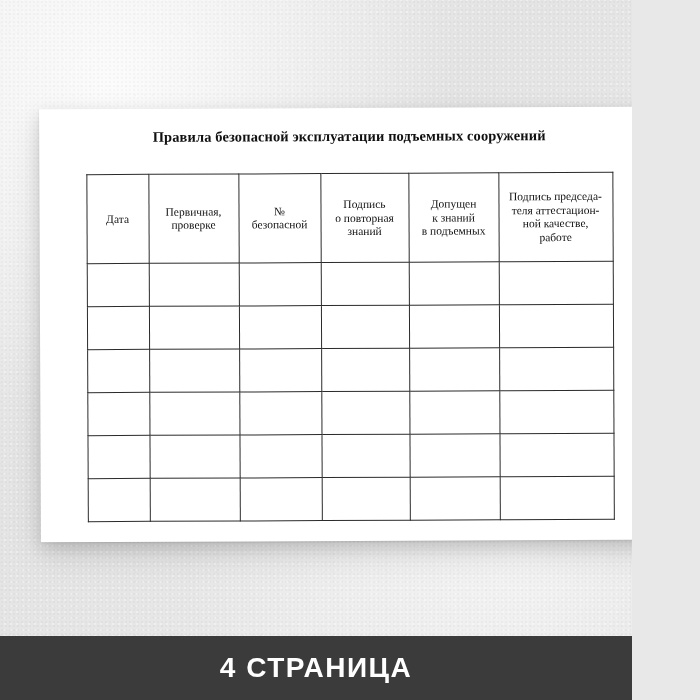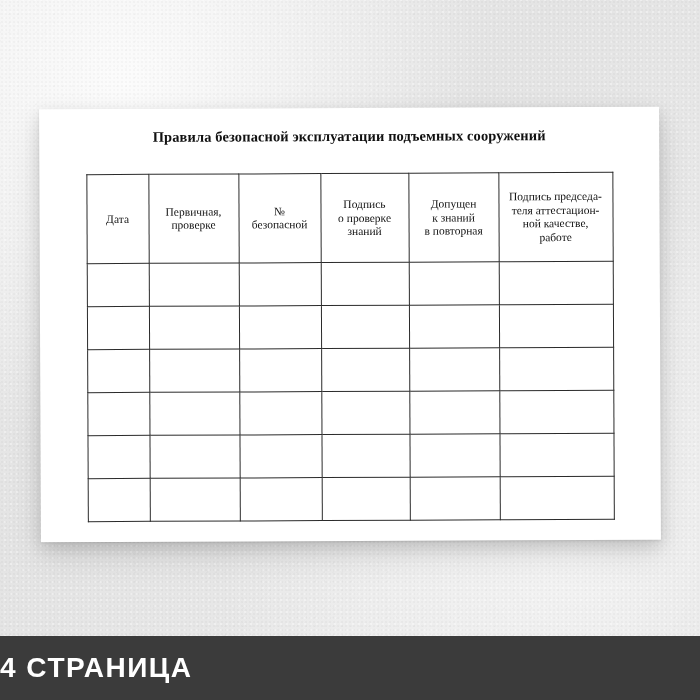--- a/index.html
+++ b/index.html
@@ -9,21 +9,21 @@
   body {
     width: 700px;
     height: 700px;
     overflow: hidden;
     font-family: "Liberation Serif", serif;
     background: #e8e8e8;
   }
 
   #scene {
     position: relative;
-    width: 700px;
+    width: 632px;
     height: 700px;
     background:
       radial-gradient(circle at 18% 12%, rgba(255,255,255,0.85) 0%, rgba(255,255,255,0) 42%),
       radial-gradient(circle at 82% 78%, rgba(255,255,255,0.55) 0%, rgba(255,255,255,0) 45%),
       linear-gradient(135deg, #ececec 0%, #e4e4e4 40%, #e9e9e9 70%, #e2e2e2 100%);
     overflow: hidden;
   }
 
   
   #grain {
@@ -108,20 +108,21 @@
   
   #caption-bar {
     position: absolute;
     left: 0;
     right: 0;
     bottom: 0;
     height: 64px;
     background: #3b3b3b;
     display: flex;
     align-items: center;
+    justify-content: center;
   }
   #caption-text {
     color: #ffffff;
     font-family: "Liberation Sans", sans-serif;
     font-weight: bold;
     font-size: 28px;
     letter-spacing: 1.5px;
   }
 </style>
 </head>
@@ -152,27 +153,27 @@
             <th>
               <span class="hdr-line">Первичная,</span>
               <span class="hdr-line">проверке</span>
             </th>
             <th>
               <span class="hdr-line">№</span>
               <span class="hdr-line">безопасной</span>
             </th>
             <th>
               <span class="hdr-line">Подпись</span>
-              <span class="hdr-line">о проверке</span>
+              <span class="hdr-line">о повторная</span>
               <span class="hdr-line">знаний</span>
             </th>
             <th>
               <span class="hdr-line">Допущен</span>
               <span class="hdr-line">к знаний</span>
-              <span class="hdr-line">в повторная</span>
+              <span class="hdr-line">в подъемных</span>
             </th>
             <th>
               <span class="hdr-line">Подпись председа-</span>
               <span class="hdr-line">теля аттестацион-</span>
               <span class="hdr-line">ной качестве,</span>
               <span class="hdr-line">работе</span>
             </th>
           </tr>
         </thead>
         <tbody>

